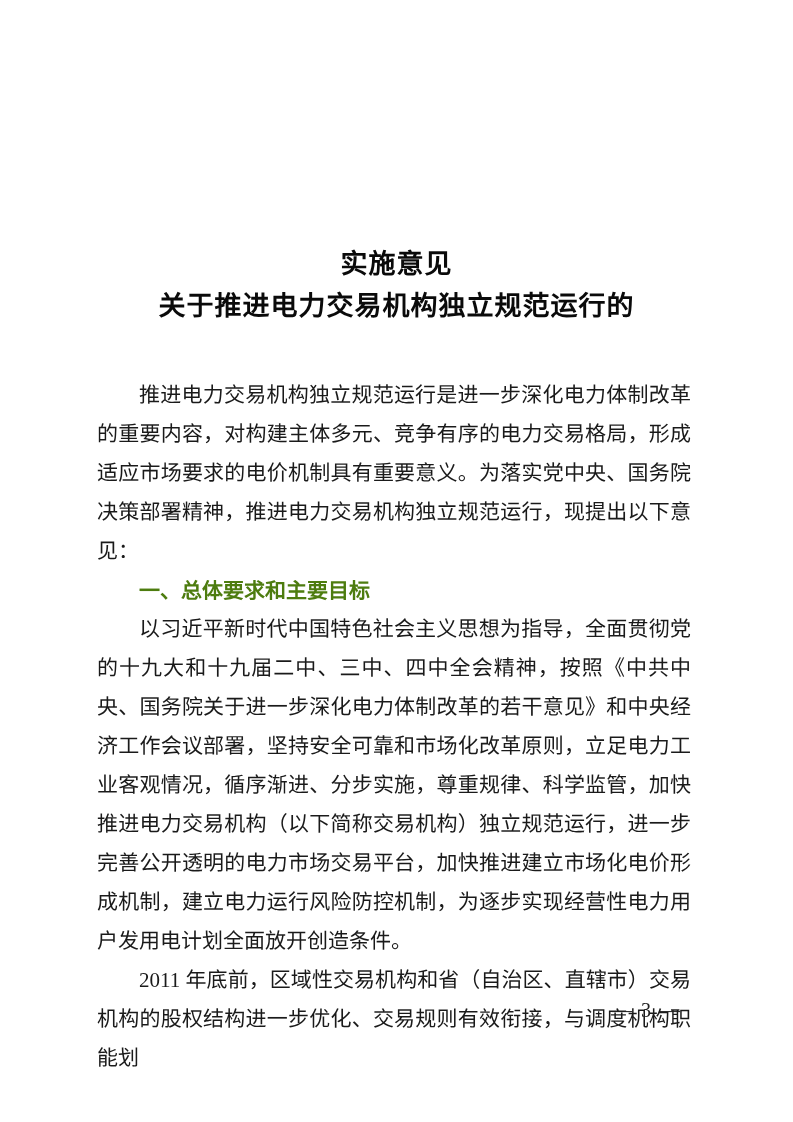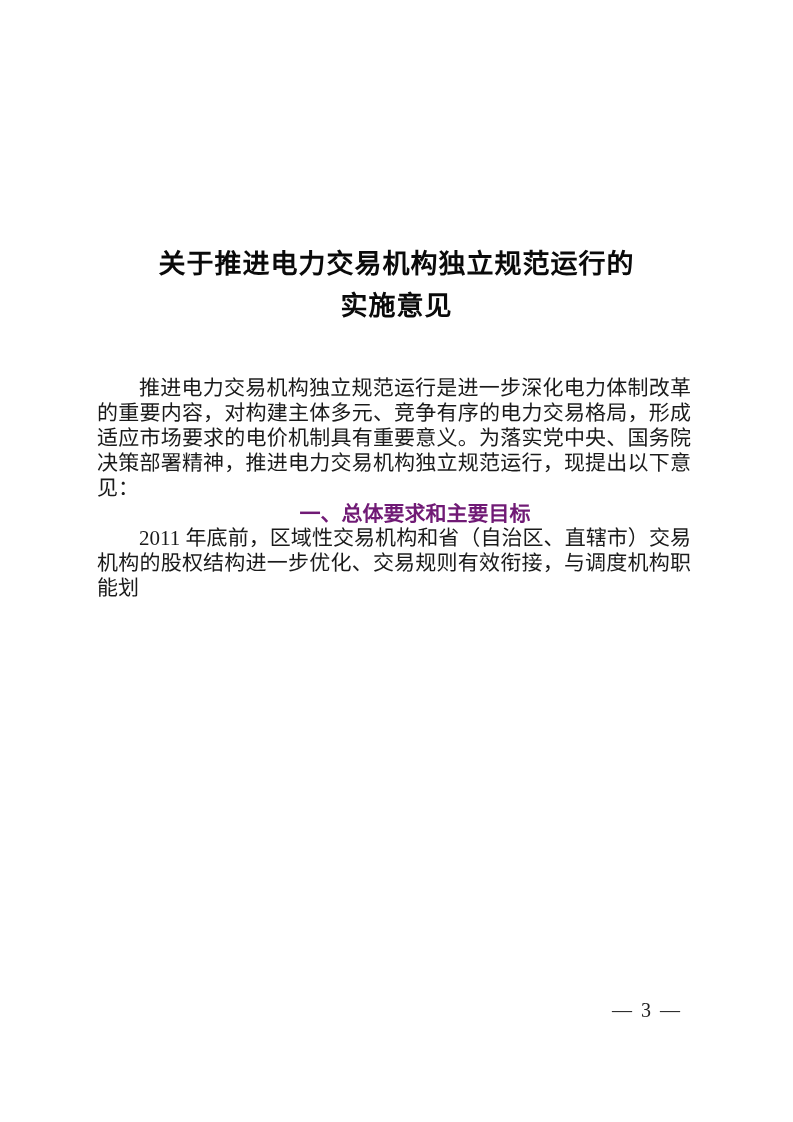--- a/index.html
+++ b/index.html
@@ -31,55 +31,56 @@
   }
   .content {
     position: absolute;
     top: 376px;
     left: 97px;
     width: 594px;
   }
   .content p {
     margin: 0;
     font-size: 21px;
-    line-height: 25px;
+    line-height: 39px;
     text-align: justify;
     text-justify: inter-character;
     text-indent: 2em;
     color: #1a1a1a;
     word-break: break-all;
   }
   .content p.section-heading {
     font-family: "Liberation Sans", sans-serif;
     font-weight: 700;
-    text-align: center;
-    color: #701a75;
+    text-align: left;
+    color: #4d7c0f;
   }
   .page-number {
     position: absolute;
     top: 999px;
     left: 612px;
     font-size: 20px;
     line-height: 22px;
     color: #222222;
     letter-spacing: 2px;
     font-family: "Liberation Serif", serif;
   }
 </style>
 </head>
 <body>
 
 <div class="page">
 
   <div class="title-block">
+    <div>实施意见</div>
     <div>关于推进电力交易机构独立规范运行的</div>
-    <div>实施意见</div>
   </div>
 
   <div class="content">
     <p>推进电力交易机构独立规范运行是进一步深化电力体制改革的重要内容，对构建主体多元、竞争有序的电力交易格局，形成适应市场要求的电价机制具有重要意义。为落实党中央、国务院决策部署精神，推进电力交易机构独立规范运行，现提出以下意见：</p>
     <p class="section-heading">一、总体要求和主要目标</p>
+    <p>以习近平新时代中国特色社会主义思想为指导，全面贯彻党的十九大和十九届二中、三中、四中全会精神，按照《中共中央、国务院关于进一步深化电力体制改革的若干意见》和中央经济工作会议部署，坚持安全可靠和市场化改革原则，立足电力工业客观情况，循序渐进、分步实施，尊重规律、科学监管，加快推进电力交易机构（以下简称交易机构）独立规范运行，进一步完善公开透明的电力市场交易平台，加快推进建立市场化电价形成机制，建立电力运行风险防控机制，为逐步实现经营性电力用户发用电计划全面放开创造条件。</p>
     <p>2011 年底前，区域性交易机构和省（自治区、直辖市）交易机构的股权结构进一步优化、交易规则有效衔接，与调度机构职能划</p>
   </div>
 
   <div class="page-number">— 3 —</div>
 
 </div>
 
 </body></html>

